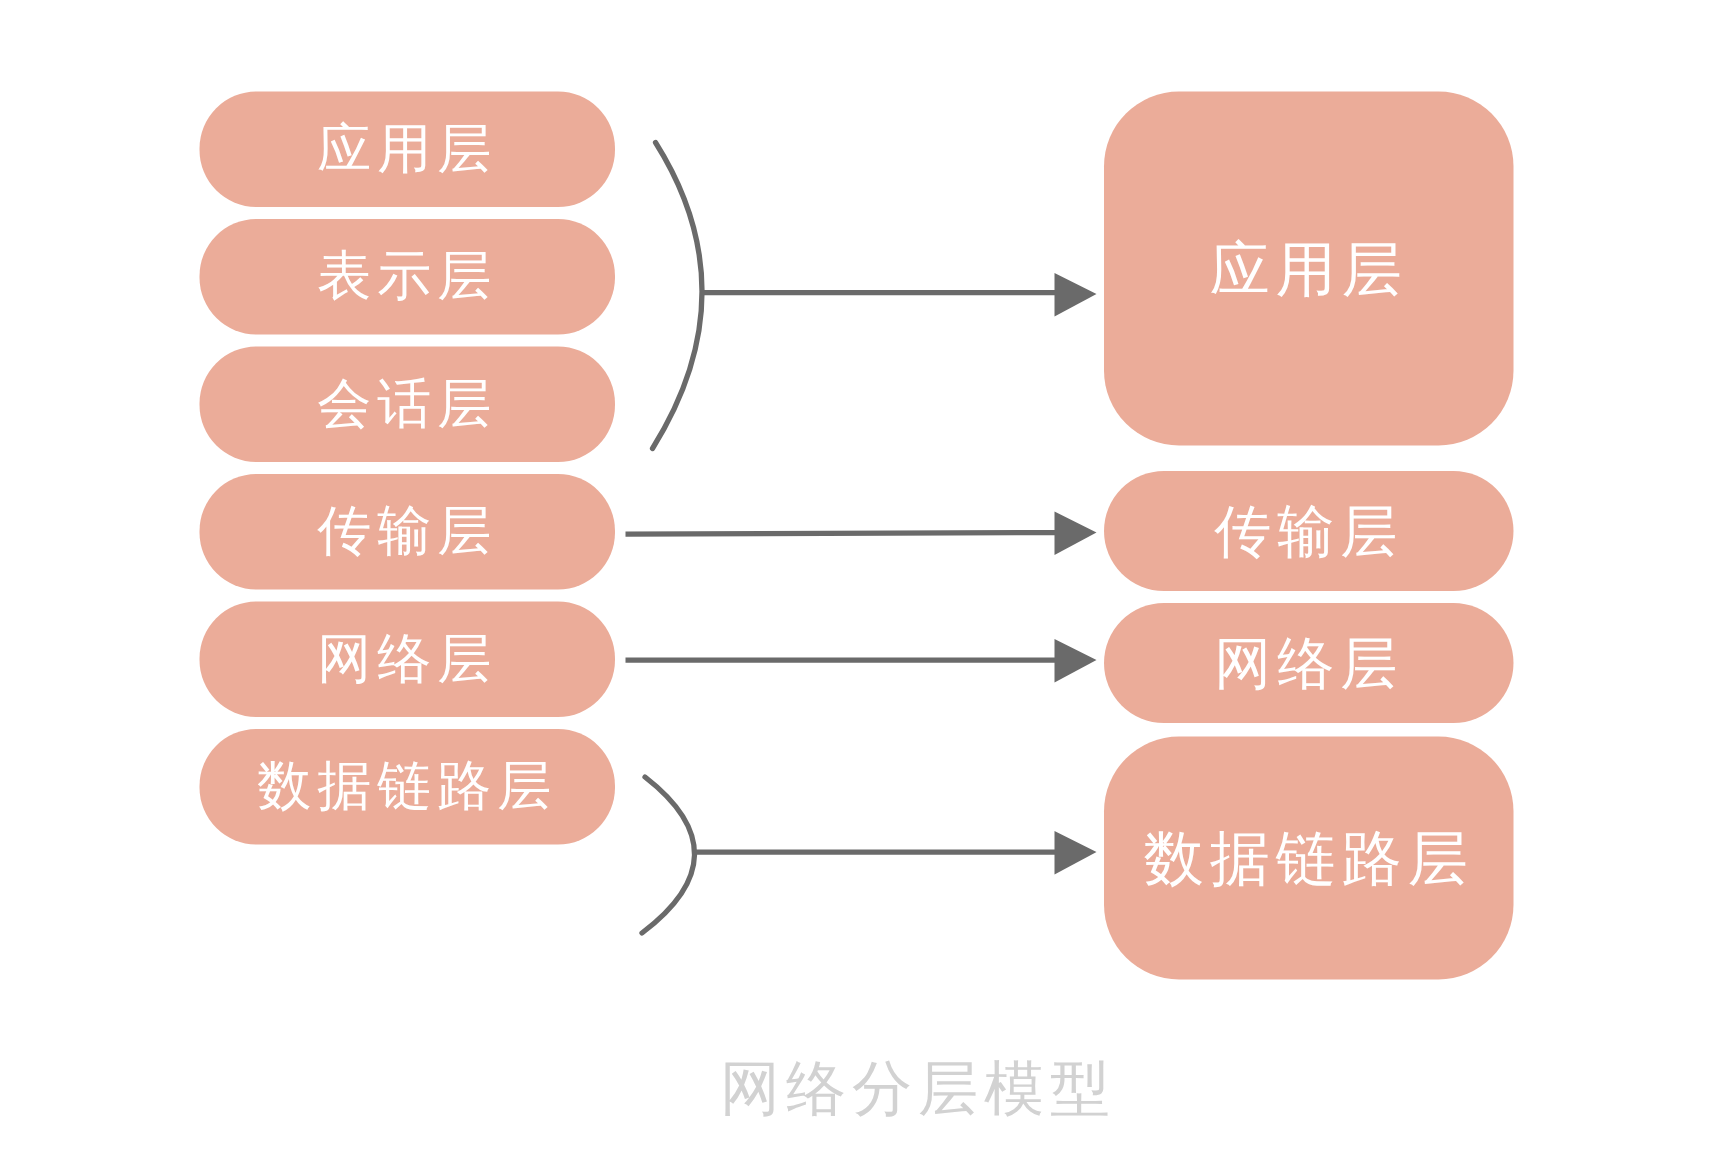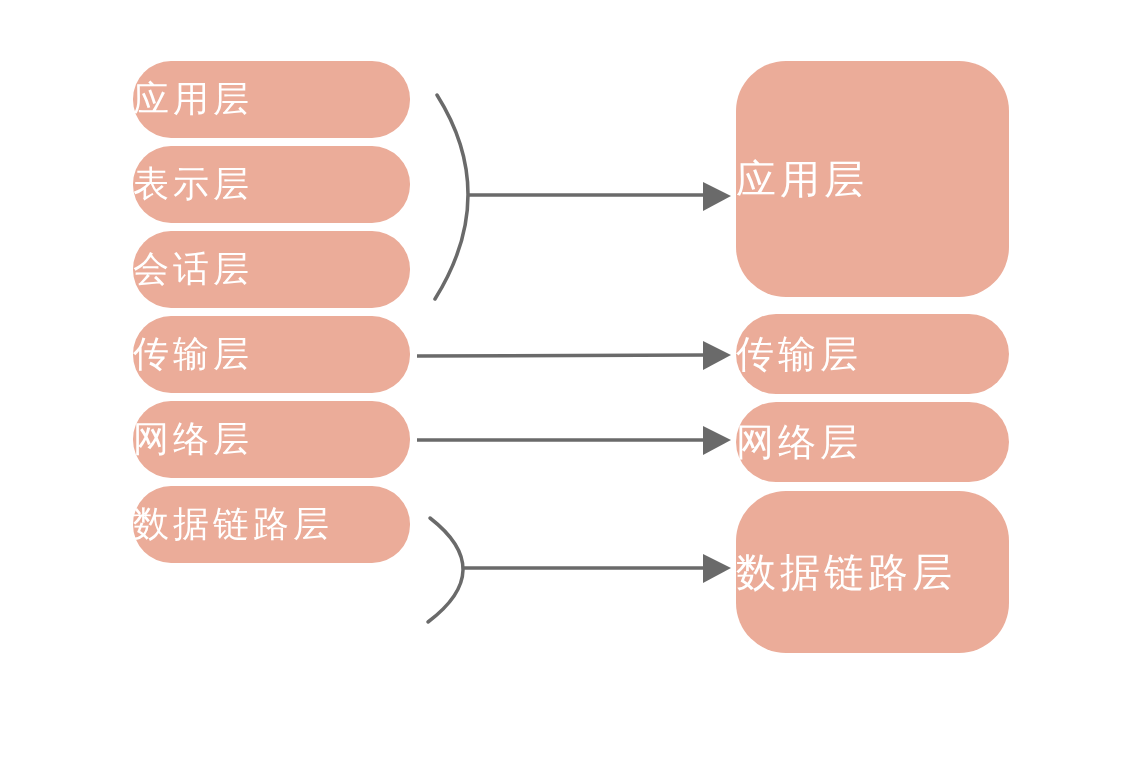--- a/index.html
+++ b/index.html
@@ -14,21 +14,21 @@
     height: 773px;
     background: #ffffff;
     overflow: hidden;
   }
   .layer-box {
     position: absolute;
     background: #EBAC99;
     color: #ffffff;
     display: flex;
     align-items: center;
-    justify-content: flex-start;
+    justify-content: center;
     letter-spacing: 4px;
     text-align: center;
   }
   .left-box {
     left: 133px;
     width: 277px;
     height: 77px;
     border-radius: 38px;
     font-size: 36px;
   }
@@ -111,14 +111,15 @@
   <div class="layer-box right-box-small" style="top:314px">
       <span>传输层</span>
     </div>
   <div class="layer-box right-box-small" style="top:402px">
       <span>网络层</span>
     </div>
   <div class="layer-box right-box-big" style="top:491px;height:162px">
       <span>数据链路层</span>
     </div>
 
+  <div class="caption">网络分层模型</div>
 
 </div>
 
 </body></html>

